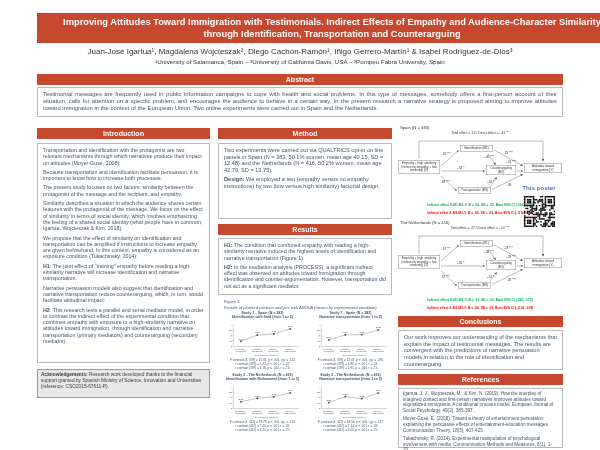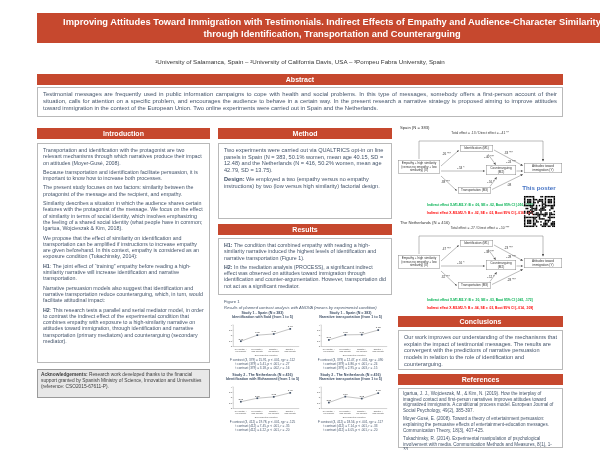--- a/index.html
+++ b/index.html
@@ -41,20 +41,21 @@
               font-size:6.2px;font-weight:bold;color:#4472C4;}
   .qr{position:absolute;left:521px;top:193px;width:37px;height:37px;}
   b{font-weight:bold;}
 </style>
 </head>
 <body>
 
 <div class="poster">
 
   <div class="titlebar">Improving Attitudes Toward Immigration with Testimonials. Indirect Effects of Empathy and Audience-Character Similarity through Identification, Transportation and Counterarguing</div>
+  <div class="authors">Juan-José Igartua¹, Magdalena Wojcieszak², Diego Cachón-Ramón¹, Iñigo Gerrero-Martín¹ &amp; Isabel Rodríguez-de-Dios³</div>
   <div class="affil">¹University of Salamanca, Spain – ²University of California Davis, USA – ³Pompeu Fabra University, Spain</div>
 
   <div class="bar" style="left:37px;top:74px;width:526px;">Abstract</div>
   <div class="box" style="left:37px;top:87px;width:526px;height:30px;">
     <div class="btxt" style="font-size:5.9px;line-height:1.22;text-align:justify;">Testimonial messages are frequently used in public information campaigns to cope with health and social problems. In this type of messages, somebody offers a first-person account of their situation, calls for attention on a specific problem, and encourages the audience to behave in a certain way. In the present research a narrative strategy is proposed aiming to improve attitudes toward immigration in the context of the European Union. Two online experiments were carried out in Spain and the Netherlands.</div>
   </div>
 
   <div class="bar" style="left:37px;top:128px;width:173px;">Introduction</div>
   <div class="box" style="left:37px;top:143px;width:173px;height:220px;">
     <div class="btxt">

